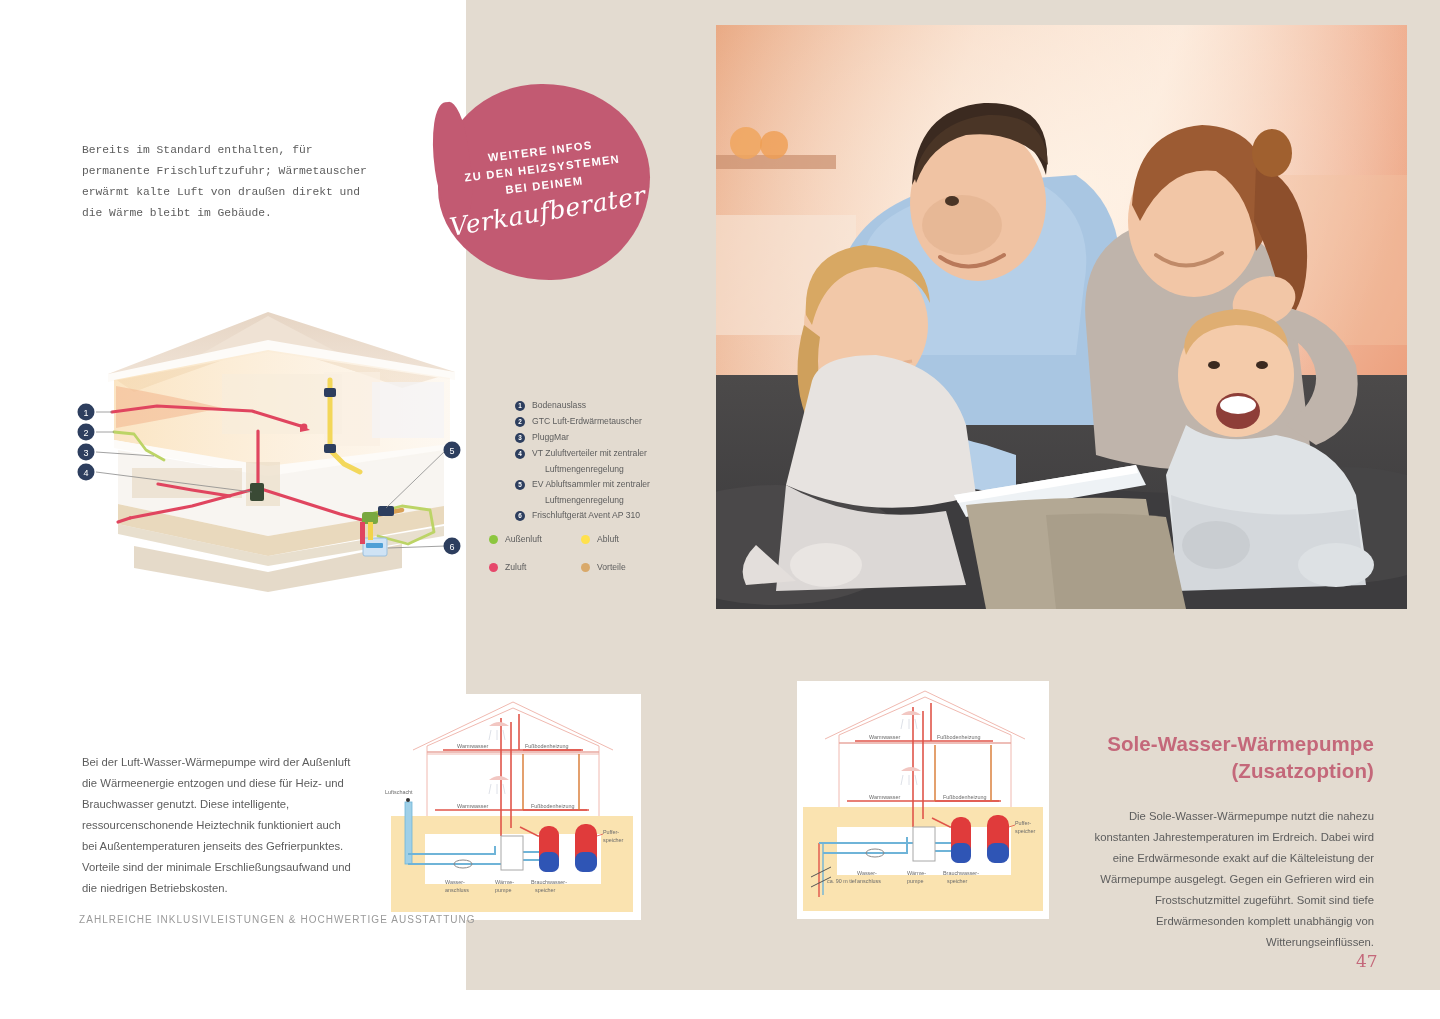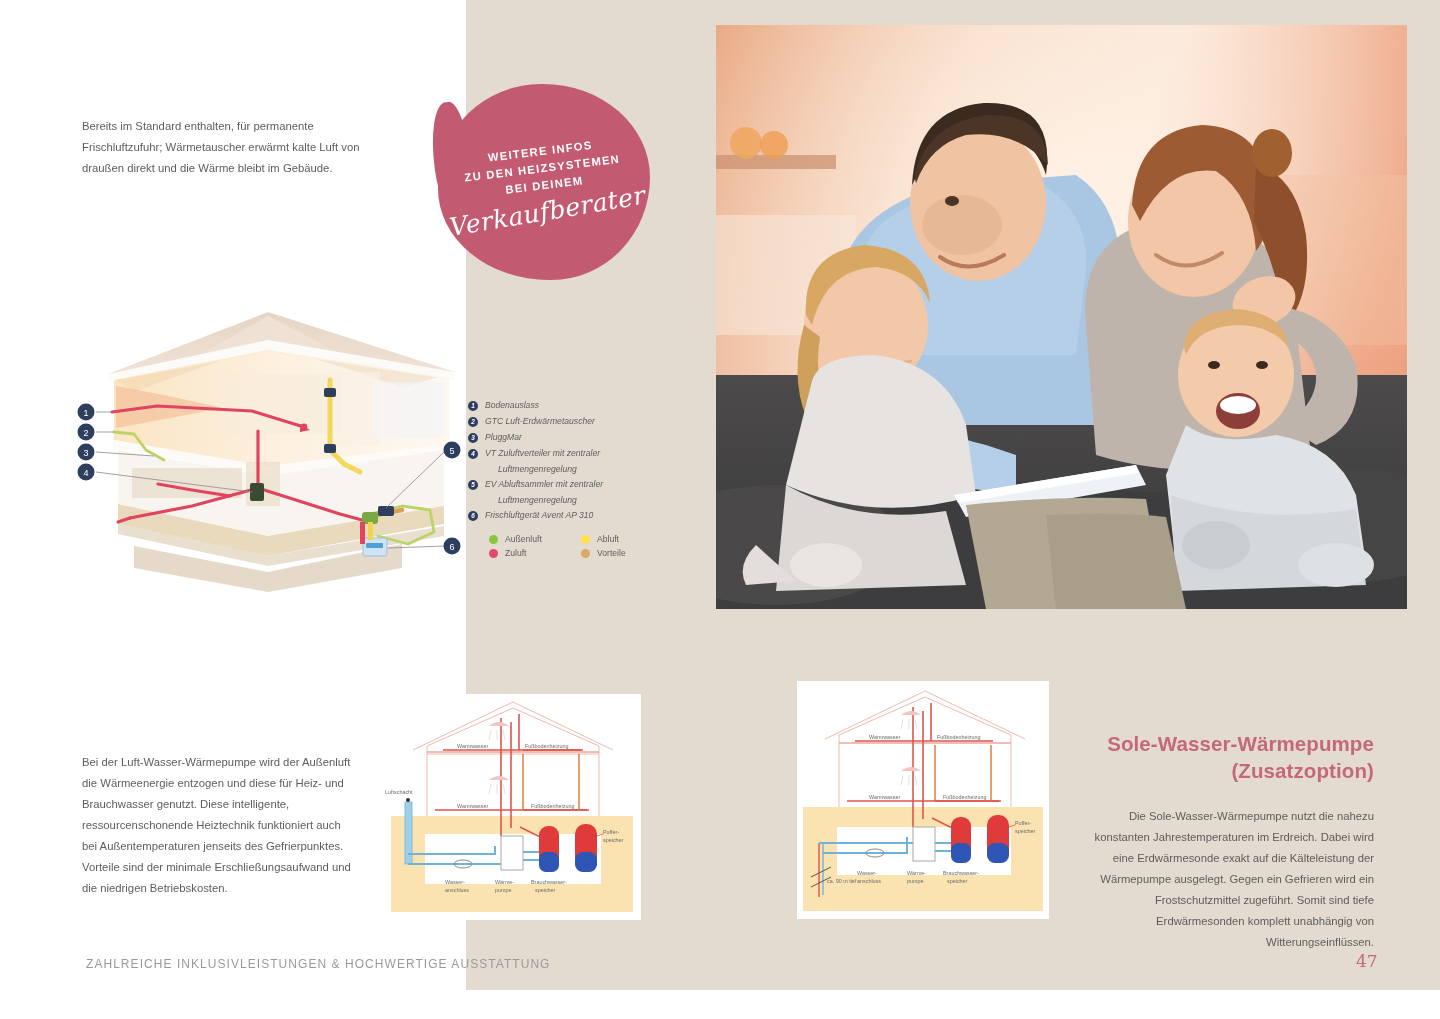--- a/index.html
+++ b/index.html
@@ -24,21 +24,21 @@
   
   .h-rose{
     color:#c4687a;font-size:20.5px;line-height:27px;font-weight:600;
     letter-spacing:.1px;margin:0;
   }
   .body-txt{
     color:#5d5d5d;font-size:11.3px;line-height:21px;margin:0;
   }
 
   .sec1{position:absolute;left:82px;top:116px;width:300px;}
-  .sec1 .body-txt{width:290px;}
+  .sec1 .body-txt{margin-top:24px;width:290px;font-family:Liberation Mono, monospace;}
 
   .sec2{position:absolute;left:82px;top:730px;width:300px;}
   .sec2 .body-txt{margin-top:22px;width:272px;}
 
   .sec3{position:absolute;left:1090px;top:730px;width:284px;text-align:right;}
   .sec3 .body-txt{margin-top:22px;}
 
   
   .badge{
     position:absolute;left:438px;top:84px;width:212px;height:196px;
@@ -67,49 +67,49 @@
   }
 
   
   .photo{
     position:absolute;left:716px;top:25px;width:691px;height:584px;
     overflow:hidden;background:#d9a286;
   }
   .photo svg{display:block;width:100%;height:100%;}
 
   
-  .legend{position:absolute;left:468px;top:398px;width:210px;font-style:italic;}
+  .legend{position:absolute;left:515px;top:398px;width:210px;}
   .leg-row{display:flex;align-items:flex-start;margin-bottom:1px;min-height:15px;}
   .num-dot{
     flex:0 0 auto;width:10px;height:10px;border-radius:50%;
     background:#2d3e5e;color:#fff;font-size:6.4px;line-height:10px;
     text-align:center;margin-top:2.5px;margin-right:7px;font-weight:700;
   }
   .leg-txt{color:#5d5d5d;font-size:8.6px;line-height:15px;}
   .leg-cont{color:#5d5d5d;font-size:8.6px;line-height:15px;margin-left:30px;}
 
   .swatches{position:absolute;left:489px;top:533px;width:175px;}
-  .sw-grid{display:grid;grid-template-columns:82px 82px;gap:1px 10px;}
+  .sw-grid{display:grid;grid-template-columns:82px 82px;gap:15px 10px;}
   .sw-row{display:flex;align-items:center;}
   .sw-dot{width:9px;height:9px;border-radius:50%;margin-right:7px;flex:0 0 auto;}
   .sw-lbl{color:#5d5d5d;font-size:8.6px;line-height:13px;}
 
   
   .cutaway{position:absolute;left:72px;top:300px;width:390px;height:292px;}
   .cutaway svg{display:block;width:100%;height:100%;}
 
   
   .diag-l{position:absolute;left:383px;top:694px;width:258px;height:226px;background:#fff;}
   .diag-r{position:absolute;left:797px;top:681px;width:252px;height:238px;background:#fff;}
   .diag-l svg,.diag-r svg{display:block;width:100%;height:100%;}
 
   
   .footer{
-    position:absolute;left:79px;top:957px;
-    color:#9a9a9a;font-size:12px;letter-spacing:1.05px;white-space:nowrap;margin-left:7px;
+    position:absolute;left:79px;top:914px;
+    color:#9a9a9a;font-size:10px;letter-spacing:1.05px;white-space:nowrap;
   }
   .pagenum{
     position:absolute;left:1356px;top:951px;
     color:#c4687a;font-size:17px;font-weight:400;
     font-family:"DejaVu Serif",serif;
   }
 </style>
 </head>
 <body>
 

